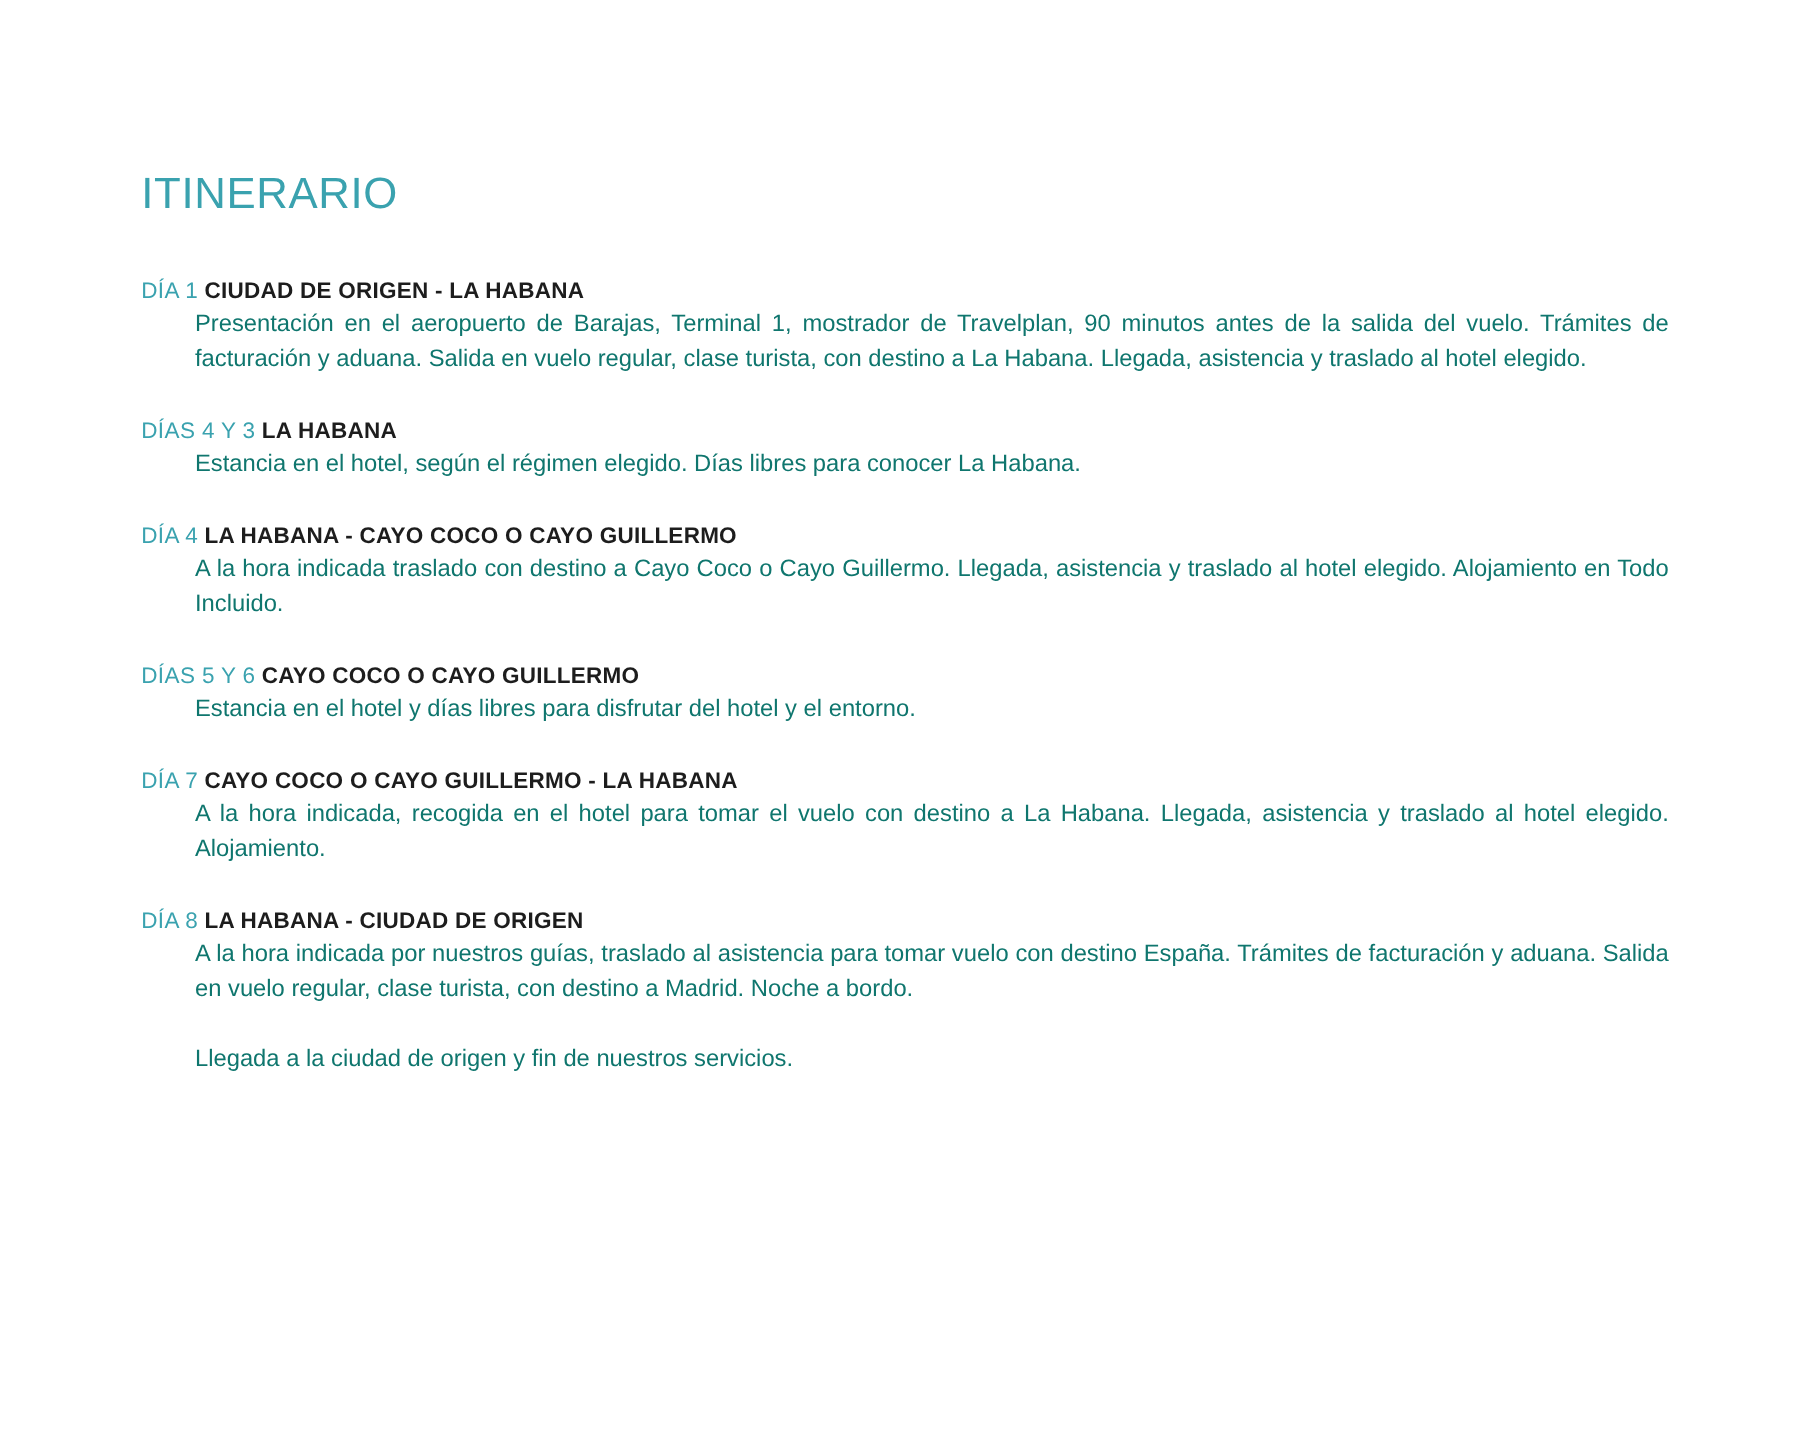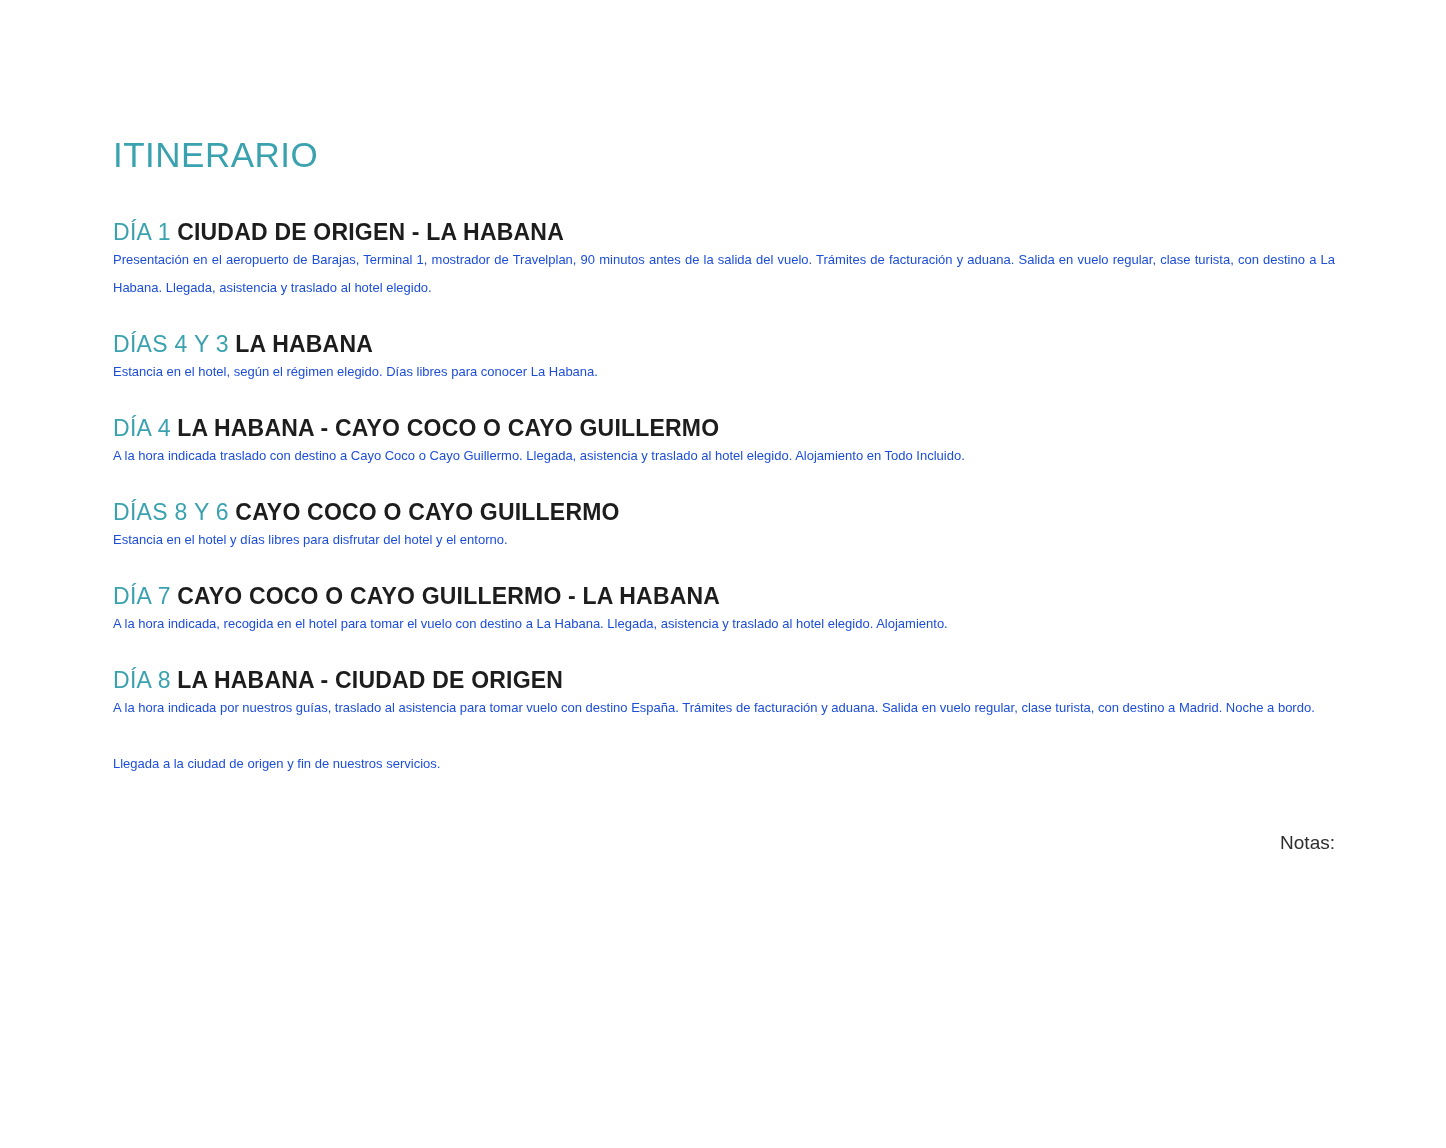--- a/index.html
+++ b/index.html
@@ -35,43 +35,44 @@
 
   .sections {
     margin-top: 44px;
   }
 
   .day-section {
     margin-bottom: 28px;
   }
 
   .day-heading {
-    font-size: 23px;
+    font-size: 18px;
     line-height: 28px;
     font-weight: 400;
   }
 
   .day-label {
     color: #3AA2AF;
     font-weight: 400;
     letter-spacing: 0.3px;
   }
 
   .day-route {
     color: #1d1d1d;
     font-weight: 700;
     letter-spacing: 0.2px;
   }
 
   .day-body {
-    font-size: 13px;
+    font-size: 19px;
     line-height: 28px;
-    color: #1d4ed8;
+    color: #0f766e;
     text-align: justify;
     hyphens: auto;
+    margin-left: 43px;
     -webkit-hyphens: auto;
   }
 
   .notes {
     margin-top: 51px;
     text-align: right;
   }
 
   .notes p {
     font-size: 19px;
@@ -98,21 +99,21 @@
         <h2 class="day-heading"><span class="day-label">DÍAS 4 Y 3</span> <span class="day-route">LA HABANA</span></h2>
         <p class="day-body">Estancia en el hotel, según el régimen elegido. Días libres para conocer La Habana.</p>
       </section>
 
       <section class="day-section">
         <h2 class="day-heading"><span class="day-label">DÍA 4</span> <span class="day-route">LA HABANA - CAYO COCO O CAYO GUILLERMO</span></h2>
         <p class="day-body">A la hora indicada traslado con destino a Cayo Coco o Cayo Guillermo. Llegada, asistencia y traslado al hotel elegido. Alojamiento en Todo Incluido.</p>
       </section>
 
       <section class="day-section">
-        <h2 class="day-heading"><span class="day-label">DÍAS 8 Y 6</span> <span class="day-route">CAYO COCO O CAYO GUILLERMO</span></h2>
+        <h2 class="day-heading"><span class="day-label">DÍAS 5 Y 6</span> <span class="day-route">CAYO COCO O CAYO GUILLERMO</span></h2>
         <p class="day-body">Estancia en el hotel y días libres para disfrutar del hotel y el entorno.</p>
       </section>
 
       <section class="day-section">
         <h2 class="day-heading"><span class="day-label">DÍA 7</span> <span class="day-route">CAYO COCO O CAYO GUILLERMO - LA HABANA</span></h2>
         <p class="day-body">A la hora indicada, recogida en el hotel para tomar el vuelo con destino a La Habana. Llegada, asistencia y traslado al hotel elegido. Alojamiento.</p>
       </section>
 
       <section class="day-section">
         <h2 class="day-heading"><span class="day-label">DÍA 8</span> <span class="day-route">LA HABANA - CIUDAD DE ORIGEN</span></h2>

